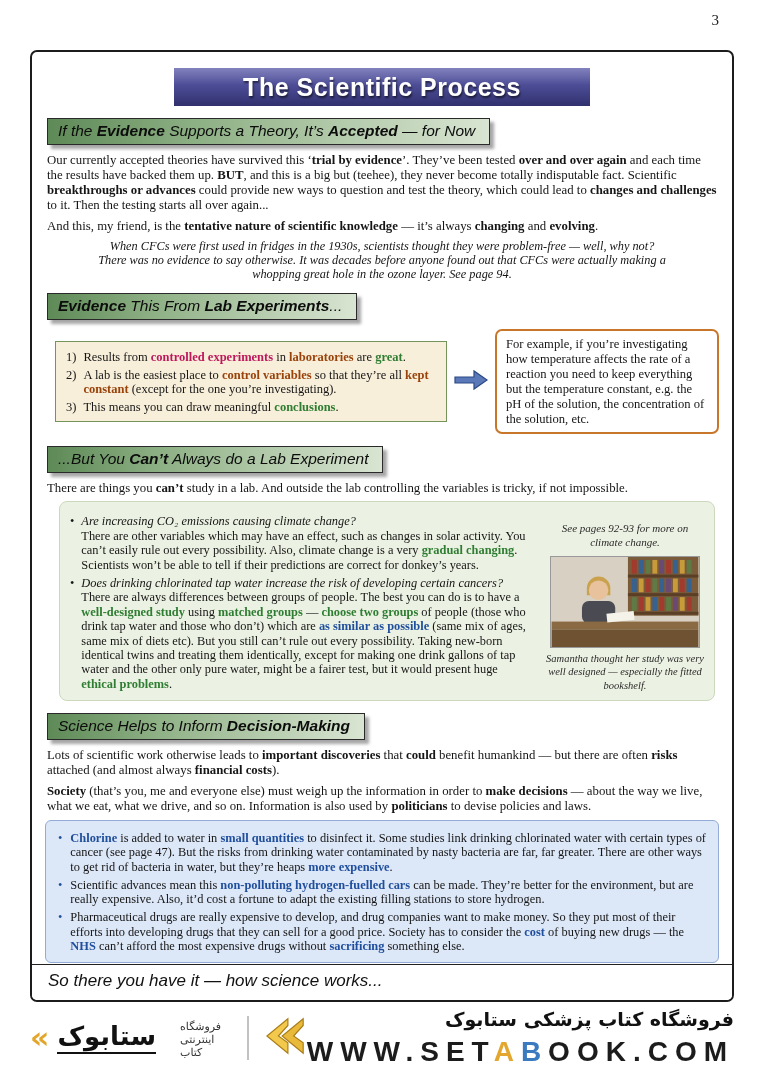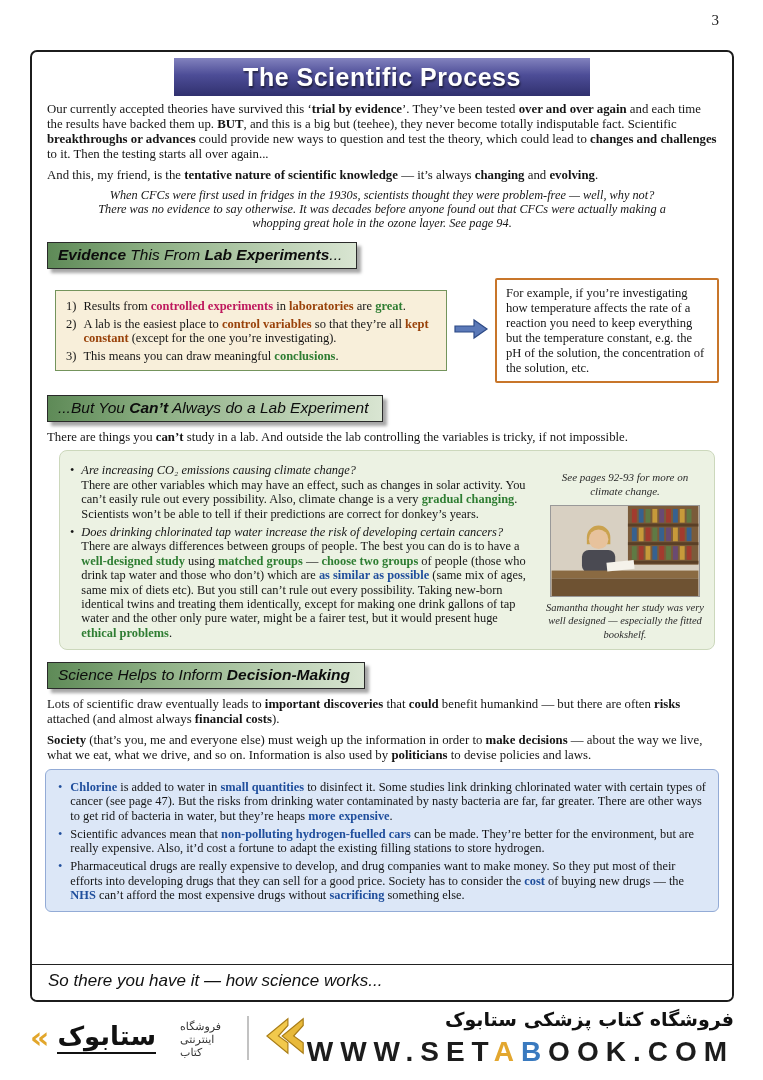--- a/index.html
+++ b/index.html
@@ -5,21 +5,21 @@
   * { box-sizing: border-box; }
   html,body { margin:0; padding:0; background:#ffffff; }
   .page {
     position:relative; width:763px; height:1080px; background:#fff;
     font-family:"Liberation Serif","DejaVu Serif",serif; color:#151515; overflow:hidden;
   }
   .page-num { position:absolute; top:12px; right:44px; font-size:15px; color:#222; }
 
   .content {
     position:absolute; left:30px; top:50px; width:704px; height:952px;
-    border:2px solid #1c1c1c; border-radius:7px; padding:0 13px;
+    border:2px solid #1c1c1c; border-radius:7px; padding:10px 13px;
     overflow:hidden; background:#fff;
   }
 
   .banner {
     width:416px; height:38px; margin:6px auto 0;
     background:linear-gradient(180deg,#8282be 0%, #4d4d97 45%, #30306e 100%);
     display:flex; align-items:center; justify-content:center;
     font-family:"Liberation Sans",sans-serif; font-weight:bold; font-size:25px;
     color:#fff; text-shadow:1px 2px 2px rgba(0,0,0,.55); letter-spacing:.5px;
   }
@@ -42,21 +42,21 @@
   }
 
   .row2 { display:flex; align-items:center; gap:6px; margin:7px 0 0 10px; }
   .list-box {
     width:392px; background:#f8efda; border:1px solid #74945c; padding:5px 10px 7px;
   }
   .list-item { display:flex; gap:7px; font-size:12.5px; line-height:1.16; margin-top:3px; }
   .list-item .num { white-space:nowrap; }
   .arrow { flex:0 0 auto; }
   .example-box {
-    flex:1; border:2px solid #c8762a; border-radius:2px; background:#fff;
+    flex:1; border:2px solid #c8762a; border-radius:7px; background:#fff;
     padding:6px 9px; font-size:12.6px; line-height:1.18;
   }
 
   .green-box {
     display:flex; gap:10px; margin:5px 4px 0 14px;
     background:#ecf2e3; border:1px solid #ccd8bc; border-radius:8px; padding:8px 10px;
   }
   .gb-left { flex:1; }
   .gbullet { display:flex; gap:7px; font-size:12.4px; line-height:1.16; margin-top:4px; }
   .gbullet .dot { flex:0 0 auto; }
@@ -100,20 +100,23 @@
 <div class="page">
 
   <div class="page-num">3</div>
 
   <div class="content">
 
     <div class="banner">
       <span>The Scientific Process</span>
     </div>
 
+    <div>
+      <div class="sec-header"><span>If the </span><span class="b">Evidence</span><span> Supports a Theory, It’s </span><span class="b">Accepted</span><span> — for Now</span></div>
+    </div>
     <p class="body"><span>Our currently accepted theories have survived this ‘</span><span class="b">trial by evidence</span><span>’.  They’ve been tested </span><span class="b">over and over again</span><span> and each time the results have backed them up.  </span><span class="b">BUT</span><span>, and this is a big but (teehee), they never become totally indisputable fact.  Scientific </span><span class="b">breakthroughs or advances</span><span> could provide new ways to question and test the theory, which could lead to </span><span class="b">changes and challenges</span><span> to it.  Then the testing starts all over again...</span></p>
     <p class="body"><span>And this, my friend, is the </span><span class="b">tentative nature of scientific knowledge</span><span> — it’s always </span><span class="b">changing</span><span> and </span><span class="b">evolving</span><span>.</span></p>
     <p class="cfc-note">When CFCs were first used in fridges in the 1930s, scientists thought they were problem-free — well, why not?  There was no evidence to say otherwise.  It was decades before anyone found out that CFCs were actually making a whopping great hole in the ozone layer.  See page 94.</p>
 
     <div>
       <div class="sec-header"><span class="b">Evidence</span><span> This From </span><span class="b">Lab Experiments</span><span>...</span></div>
     </div>
     <div class="row2">
       <div class="list-box">
         <div class="list-item">
@@ -205,31 +208,31 @@
             <rect x="56" y="58" width="28" height="9" fill="#f5f2ea" transform="rotate(-6 56 58)"></rect>
           </svg>
         </div>
         <div class="caption">Samantha thought her study was very well designed — especially the fitted bookshelf.</div>
       </div>
     </div>
 
     <div>
       <div class="sec-header"><span>Science Helps to Inform </span><span class="b">Decision-Making</span></div>
     </div>
-    <p class="body"><span>Lots of scientific draw eventually leads to </span><span class="b">important discoveries</span><span> that </span><span class="b">could</span><span> benefit humankind — but there are often </span><span class="b">risks</span><span> attached (and almost always </span><span class="b">financial costs</span><span>).</span></p>
+    <p class="body"><span>Lots of scientific work otherwise leads to </span><span class="b">important discoveries</span><span> that </span><span class="b">could</span><span> benefit humankind — but there are often </span><span class="b">risks</span><span> attached (and almost always </span><span class="b">financial costs</span><span>).</span></p>
     <p class="body"><span class="b">Society</span><span> (that’s you, me and everyone else) must weigh up the information in order to </span><span class="b">make decisions</span><span> — about the way we live, what we eat, what we drive, and so on.  Information is also used by </span><span class="b">politicians</span><span> to devise policies and laws.</span></p>
 
     <div class="blue-box">
       <div class="bbullet">
         <span class="dot">•</span>
         <div><span class="b" style="color: rgb(31, 78, 156);">Chlorine</span><span> is added to water in </span><span class="b" style="color: rgb(31, 78, 156);">small quantities</span><span> to disinfect it.  Some studies link drinking chlorinated water with certain types of cancer (see page 47).  But the risks from drinking water contaminated by nasty bacteria are far, far greater.  There are other ways to get rid of bacteria in water, but they’re heaps </span><span class="b" style="color: rgb(31, 78, 156);">more expensive</span><span>.</span></div>
       </div>
       <div class="bbullet">
         <span class="dot">•</span>
-        <div><span>Scientific advances mean that </span><span class="b" style="color: rgb(31, 78, 156);">non-polluting hydrogen-fuelled cars</span><span> can be made.  They’re better for the environment, but are really expensive.  Also, it’d cost a fortune to adapt the existing filling stations to store hydrogen.</span></div>
+        <div><span>Scientific advances mean this </span><span class="b" style="color: rgb(31, 78, 156);">non-polluting hydrogen-fuelled cars</span><span> can be made.  They’re better for the environment, but are really expensive.  Also, it’d cost a fortune to adapt the existing filling stations to store hydrogen.</span></div>
       </div>
       <div class="bbullet">
         <span class="dot">•</span>
         <div><span>Pharmaceutical drugs are really expensive to develop, and drug companies want to make money.  So they put most of their efforts into developing drugs that they can sell for a good price.  Society has to consider the </span><span class="b" style="color: rgb(31, 78, 156);">cost</span><span> of buying new drugs — the </span><span class="b" style="color: rgb(31, 78, 156);">NHS</span><span> can’t afford the most expensive drugs without </span><span class="b" style="color: rgb(31, 78, 156);">sacrificing</span><span> something else.</span></div>
       </div>
     </div>
 
     <div class="closing">So there you have it — how science works...</div>
   </div>
 

